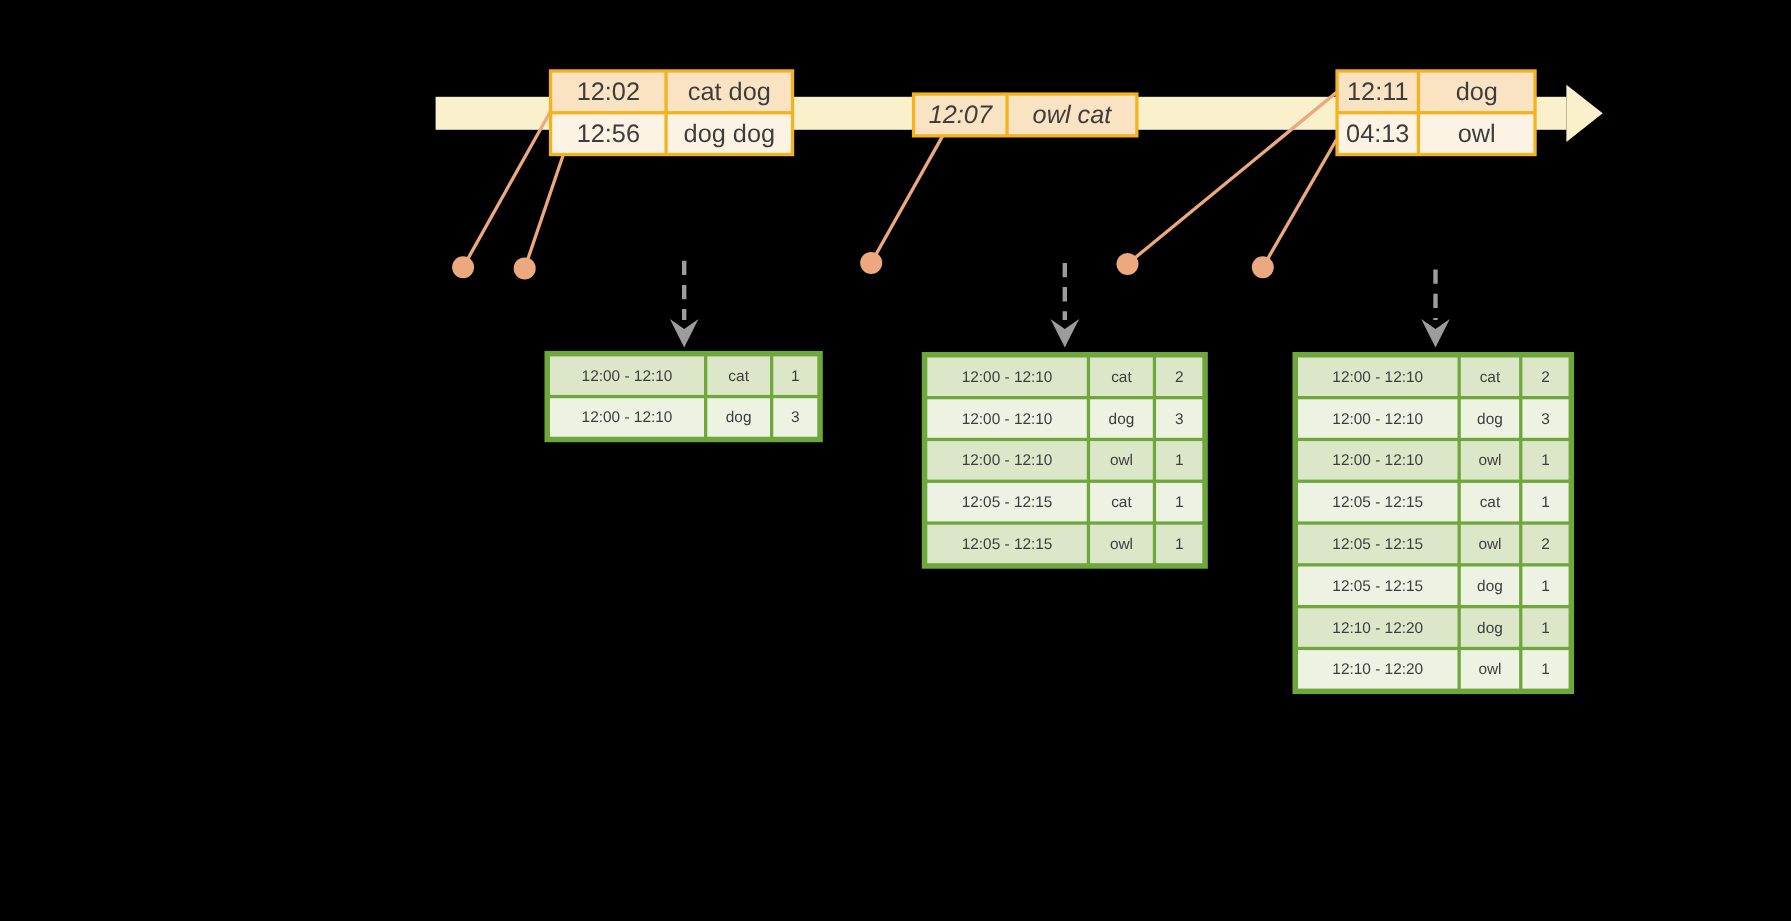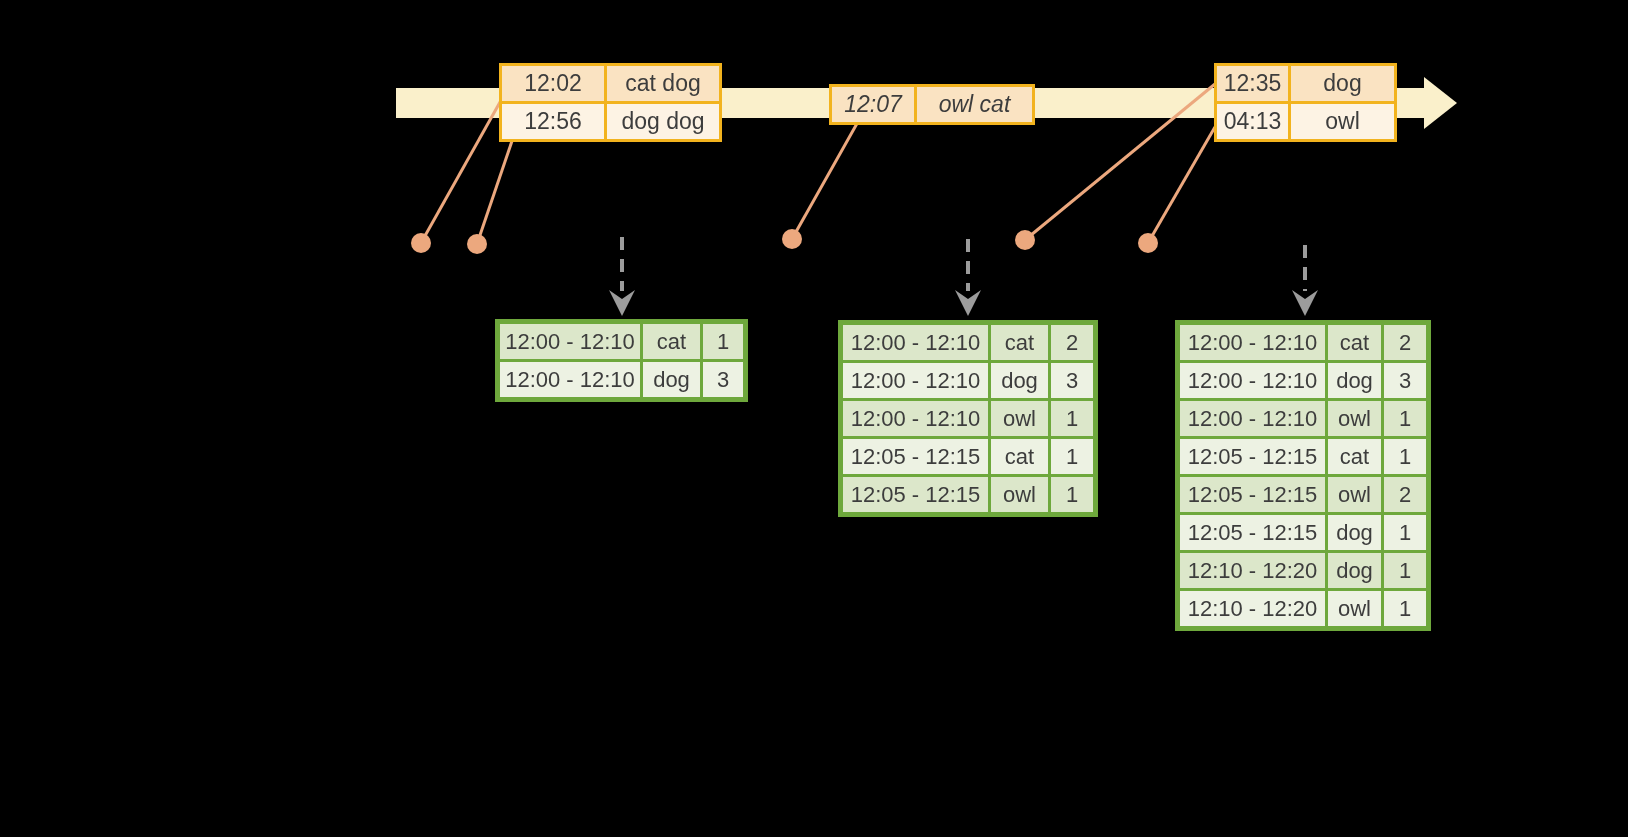--- a/index.html
+++ b/index.html
@@ -47,21 +47,21 @@
     gap:3px;
   }
   .evt .cell.dark{background:var(--event-cell-dark);}
   .evt .cell.light{background:var(--event-cell-light);}
   
   .res{
     background:var(--result-border);
     padding:5px;
     gap:3px;
   }
-  .res .cell{font-size:22px;}
+  .res .cell{font-size:14px;}
   .res .cell.dark{background:var(--result-cell-dark);}
   .res .cell.light{background:var(--result-cell-light);}
   
   #evt-1{left:499px;top:63px;grid-template-columns:102px 112px;}
   #evt-2{left:829px;top:84px;grid-template-columns:82px 115px;font-style:italic;}
   #evt-3{left:1214px;top:63px;grid-template-columns:71px 103px;}
   #res-1{left:495px;top:319px;grid-template-columns:140px 57px 40px;}
   #res-2{left:838px;top:320px;grid-template-columns:145px 57px 42px;}
   #res-3{left:1175px;top:320px;grid-template-columns:145px 53px 42px;}
 </style>
@@ -107,21 +107,21 @@
       <div class="cell dark">12:02</div>
       <div class="cell dark">cat dog</div>
       <div class="cell light">12:56</div>
       <div class="cell light">dog dog</div>
     </div>
   <div id="evt-2" class="dtable evt">
       <div class="cell dark">12:07</div>
       <div class="cell dark">owl cat</div>
     </div>
   <div id="evt-3" class="dtable evt">
-      <div class="cell dark">12:35</div>
+      <div class="cell dark">12:11</div>
       <div class="cell dark">dog</div>
       <div class="cell light">04:13</div>
       <div class="cell light">owl</div>
     </div>
 
   <div id="res-1" class="dtable res">
       <div class="cell dark">12:00 - 12:10</div>
       <div class="cell dark">cat</div>
       <div class="cell dark">1</div>
       <div class="cell light">12:00 - 12:10</div>

